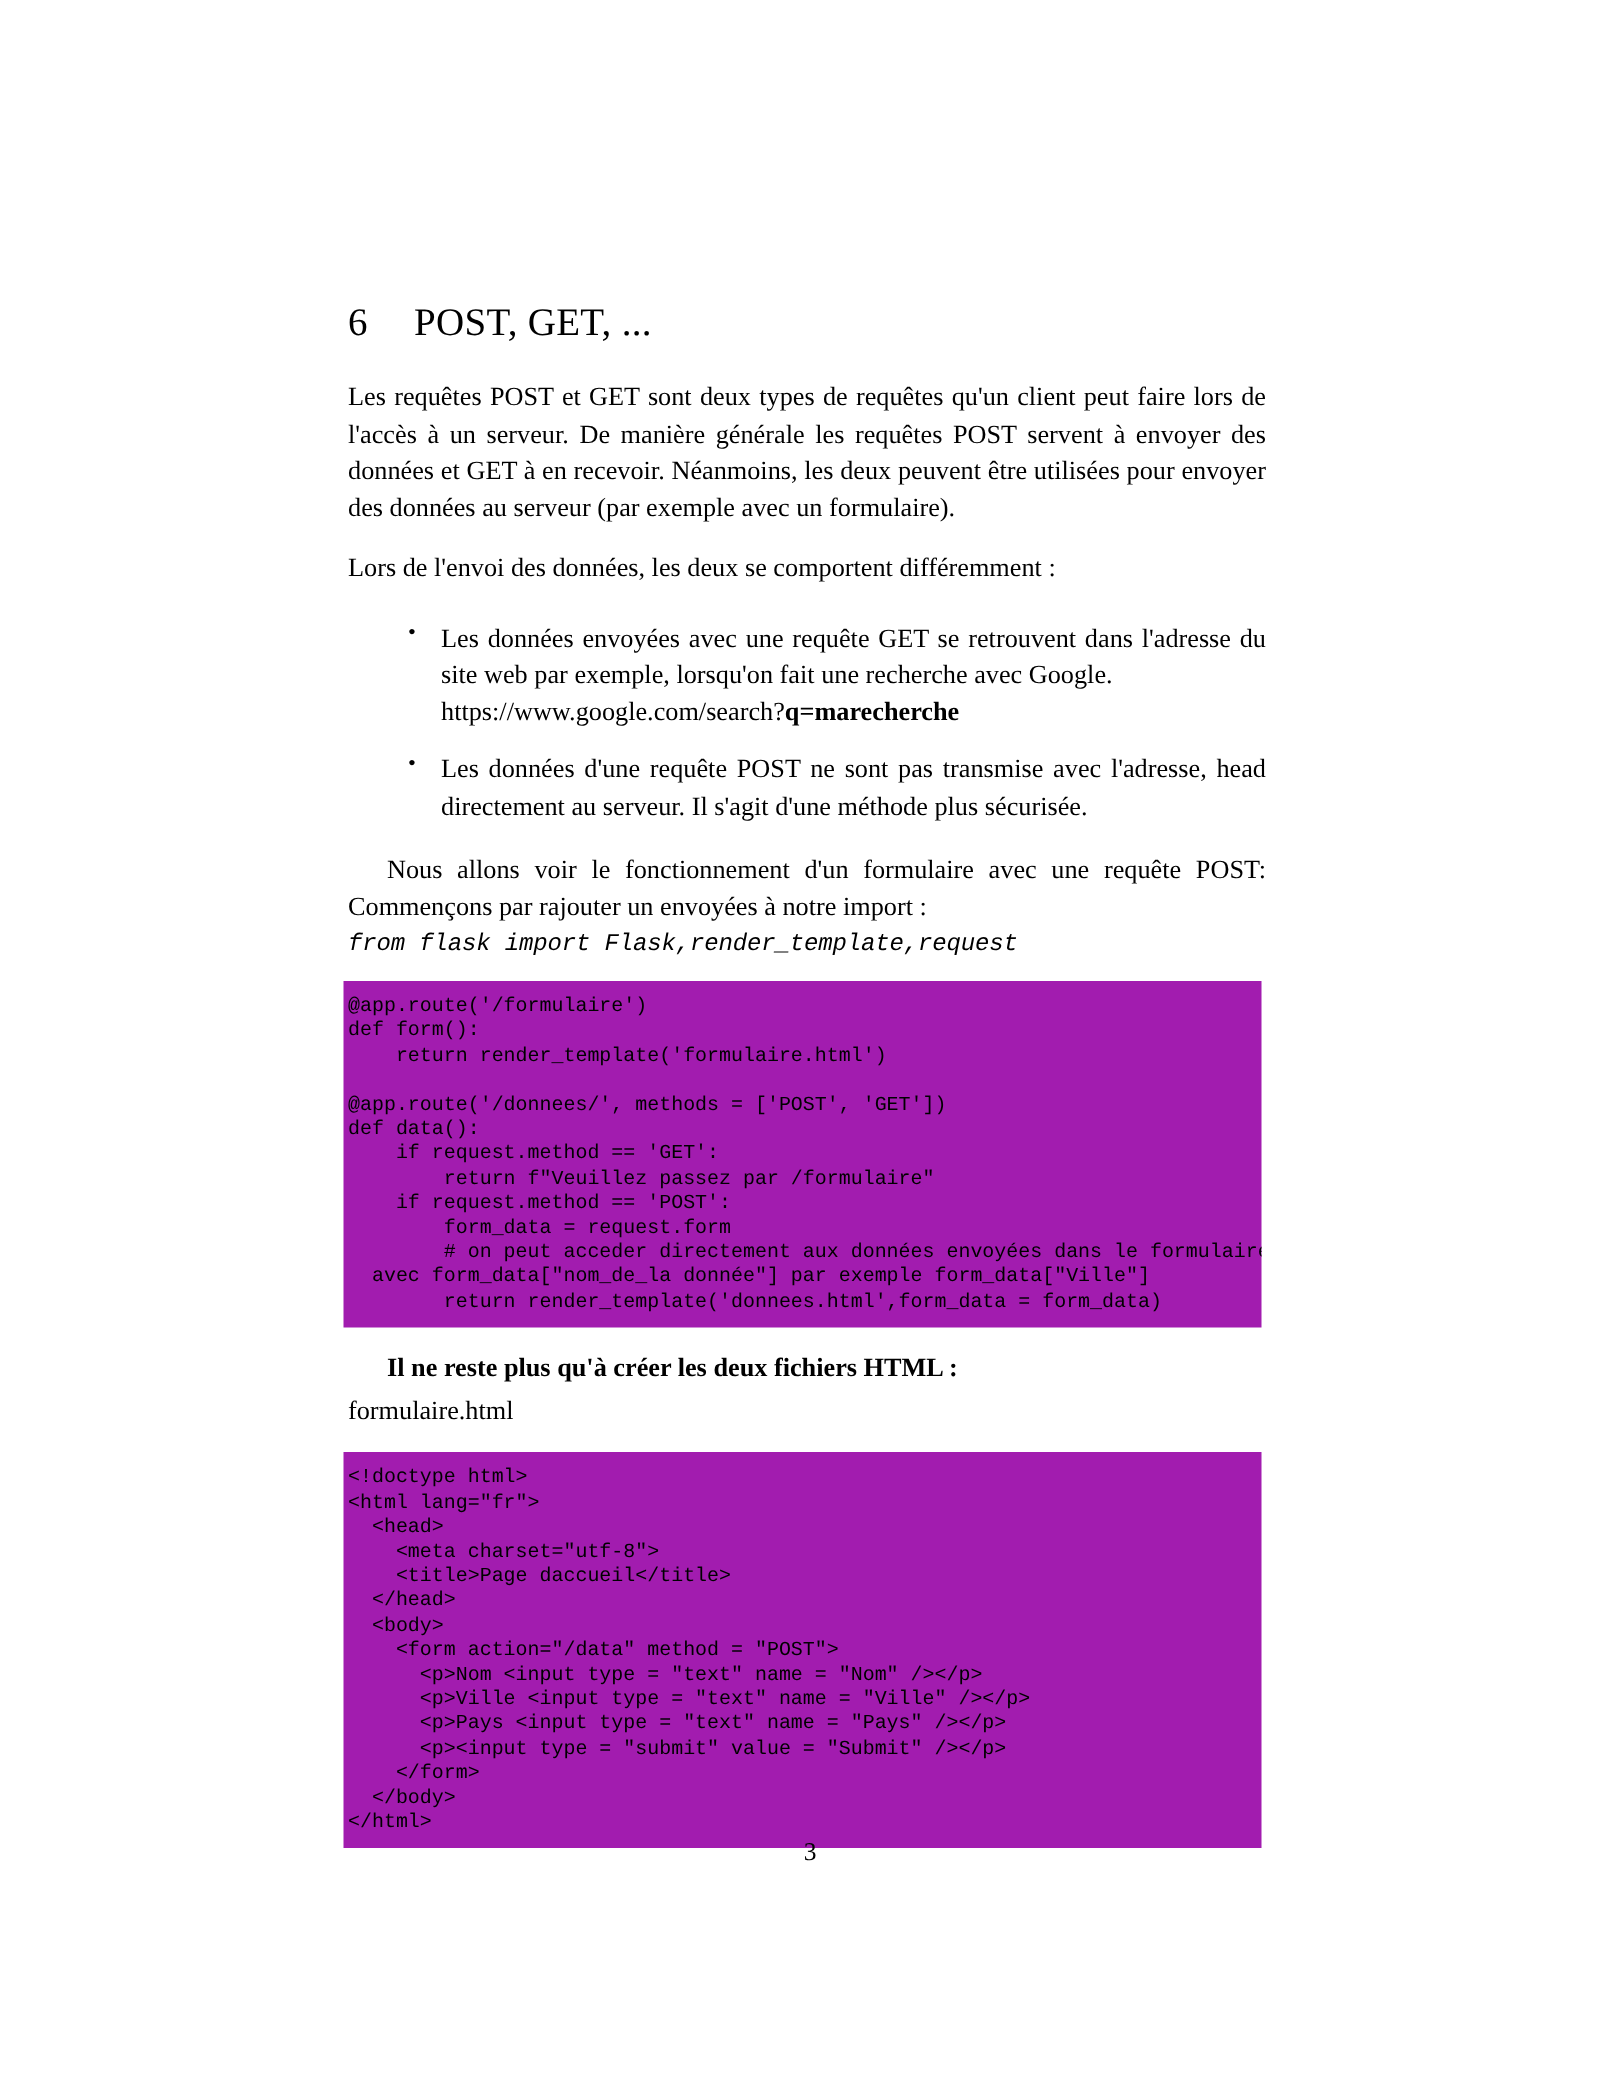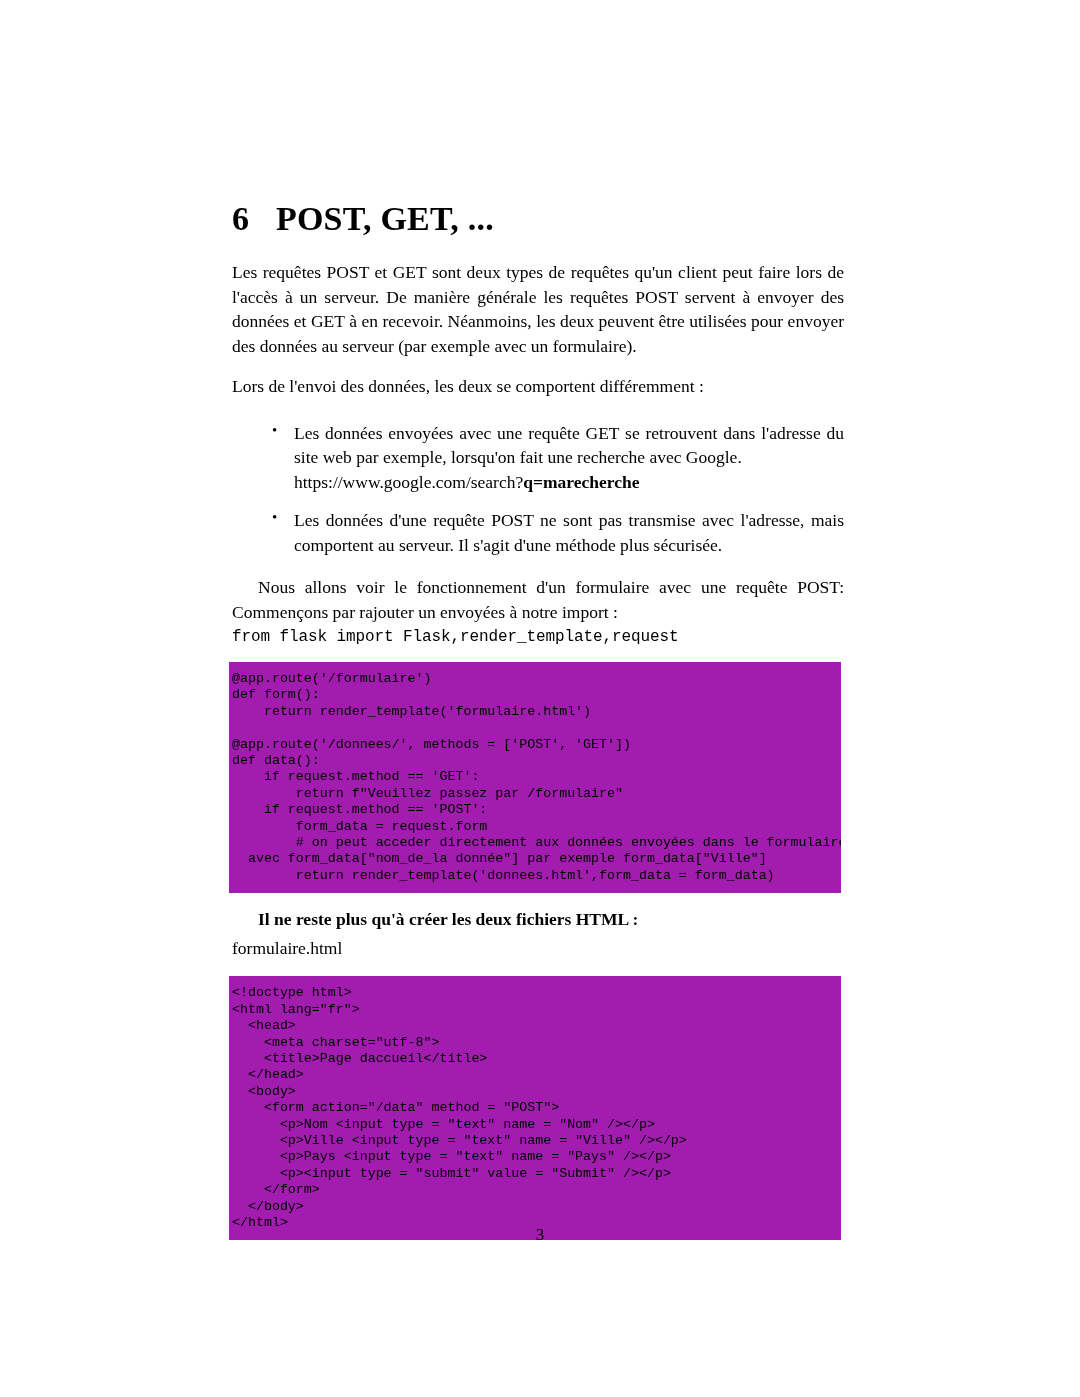--- a/index.html
+++ b/index.html
@@ -20,22 +20,22 @@
     width: 1080px;
     height: 1397px;
     box-sizing: border-box;
     padding: 200px 238px 0 232px;
   }
   .content {
     width: 612px;
   }
   h1.section-title {
     font-family: "Liberation Serif", serif;
-    font-size: 34px;
-    font-weight: bold;
+    font-size: 26px;
+    font-weight: normal;
     margin: 0 0 22px 0;
     letter-spacing: 0.2px;
   }
   h1.section-title .num {
     display: inline-block;
     width: 44px;
   }
   p.body-par {
     font-size: 17.5px;
     line-height: 1.40;
@@ -122,27 +122,27 @@
     <p class="body-par">Les requêtes POST et GET sont deux types de requêtes qu'un client peut faire lors de l'accès à un serveur. De manière générale les requêtes POST servent à envoyer des données et GET à en recevoir. Néanmoins, les deux peuvent être utilisées pour envoyer des données au serveur (par exemple avec un formulaire).</p>
 
     <p class="body-par">Lors de l'envoi des données, les deux se comportent différemment :</p>
 
     <ul class="bullets">
       <li>
         <span>Les données envoyées avec une requête GET se retrouvent dans l'adresse du site web par exemple, lorsqu'on fait une recherche avec Google.</span><br>
         <span class="url-line">https://www.google.com/search?</span><span class="url-line bold">q=marecherche</span>
       </li>
       <li>
-        <span>Les données d'une requête POST ne sont pas transmise avec l'adresse, mais comportent au serveur. Il s'agit d'une méthode plus sécurisée.</span>
+        <span>Les données d'une requête POST ne sont pas transmise avec l'adresse, head directement au serveur. Il s'agit d'une méthode plus sécurisée.</span>
       </li>
     </ul>
 
     <p class="body-par indent tight">Nous allons voir le fonctionnement d'un formulaire avec une requête POST: Commençons par rajouter un envoyées à notre import :</p>
 
-    <p class="mono-inline" style="margin:0 0 4px 0;">from flask import Flask,render_template,request</p>
+    <p class="mono-inline" style="margin:0 0 4px 0;font-style:italic;">from flask import Flask,render_template,request</p>
 
 
     <div class="codeblock code-wrap">@app.route('/formulaire')
 def form():
     return render_template('formulaire.html')
 
 @app.route('/donnees/', methods = ['POST', 'GET'])
 def data():
     if request.method == 'GET':
         return f"Veuillez passez par /formulaire"

